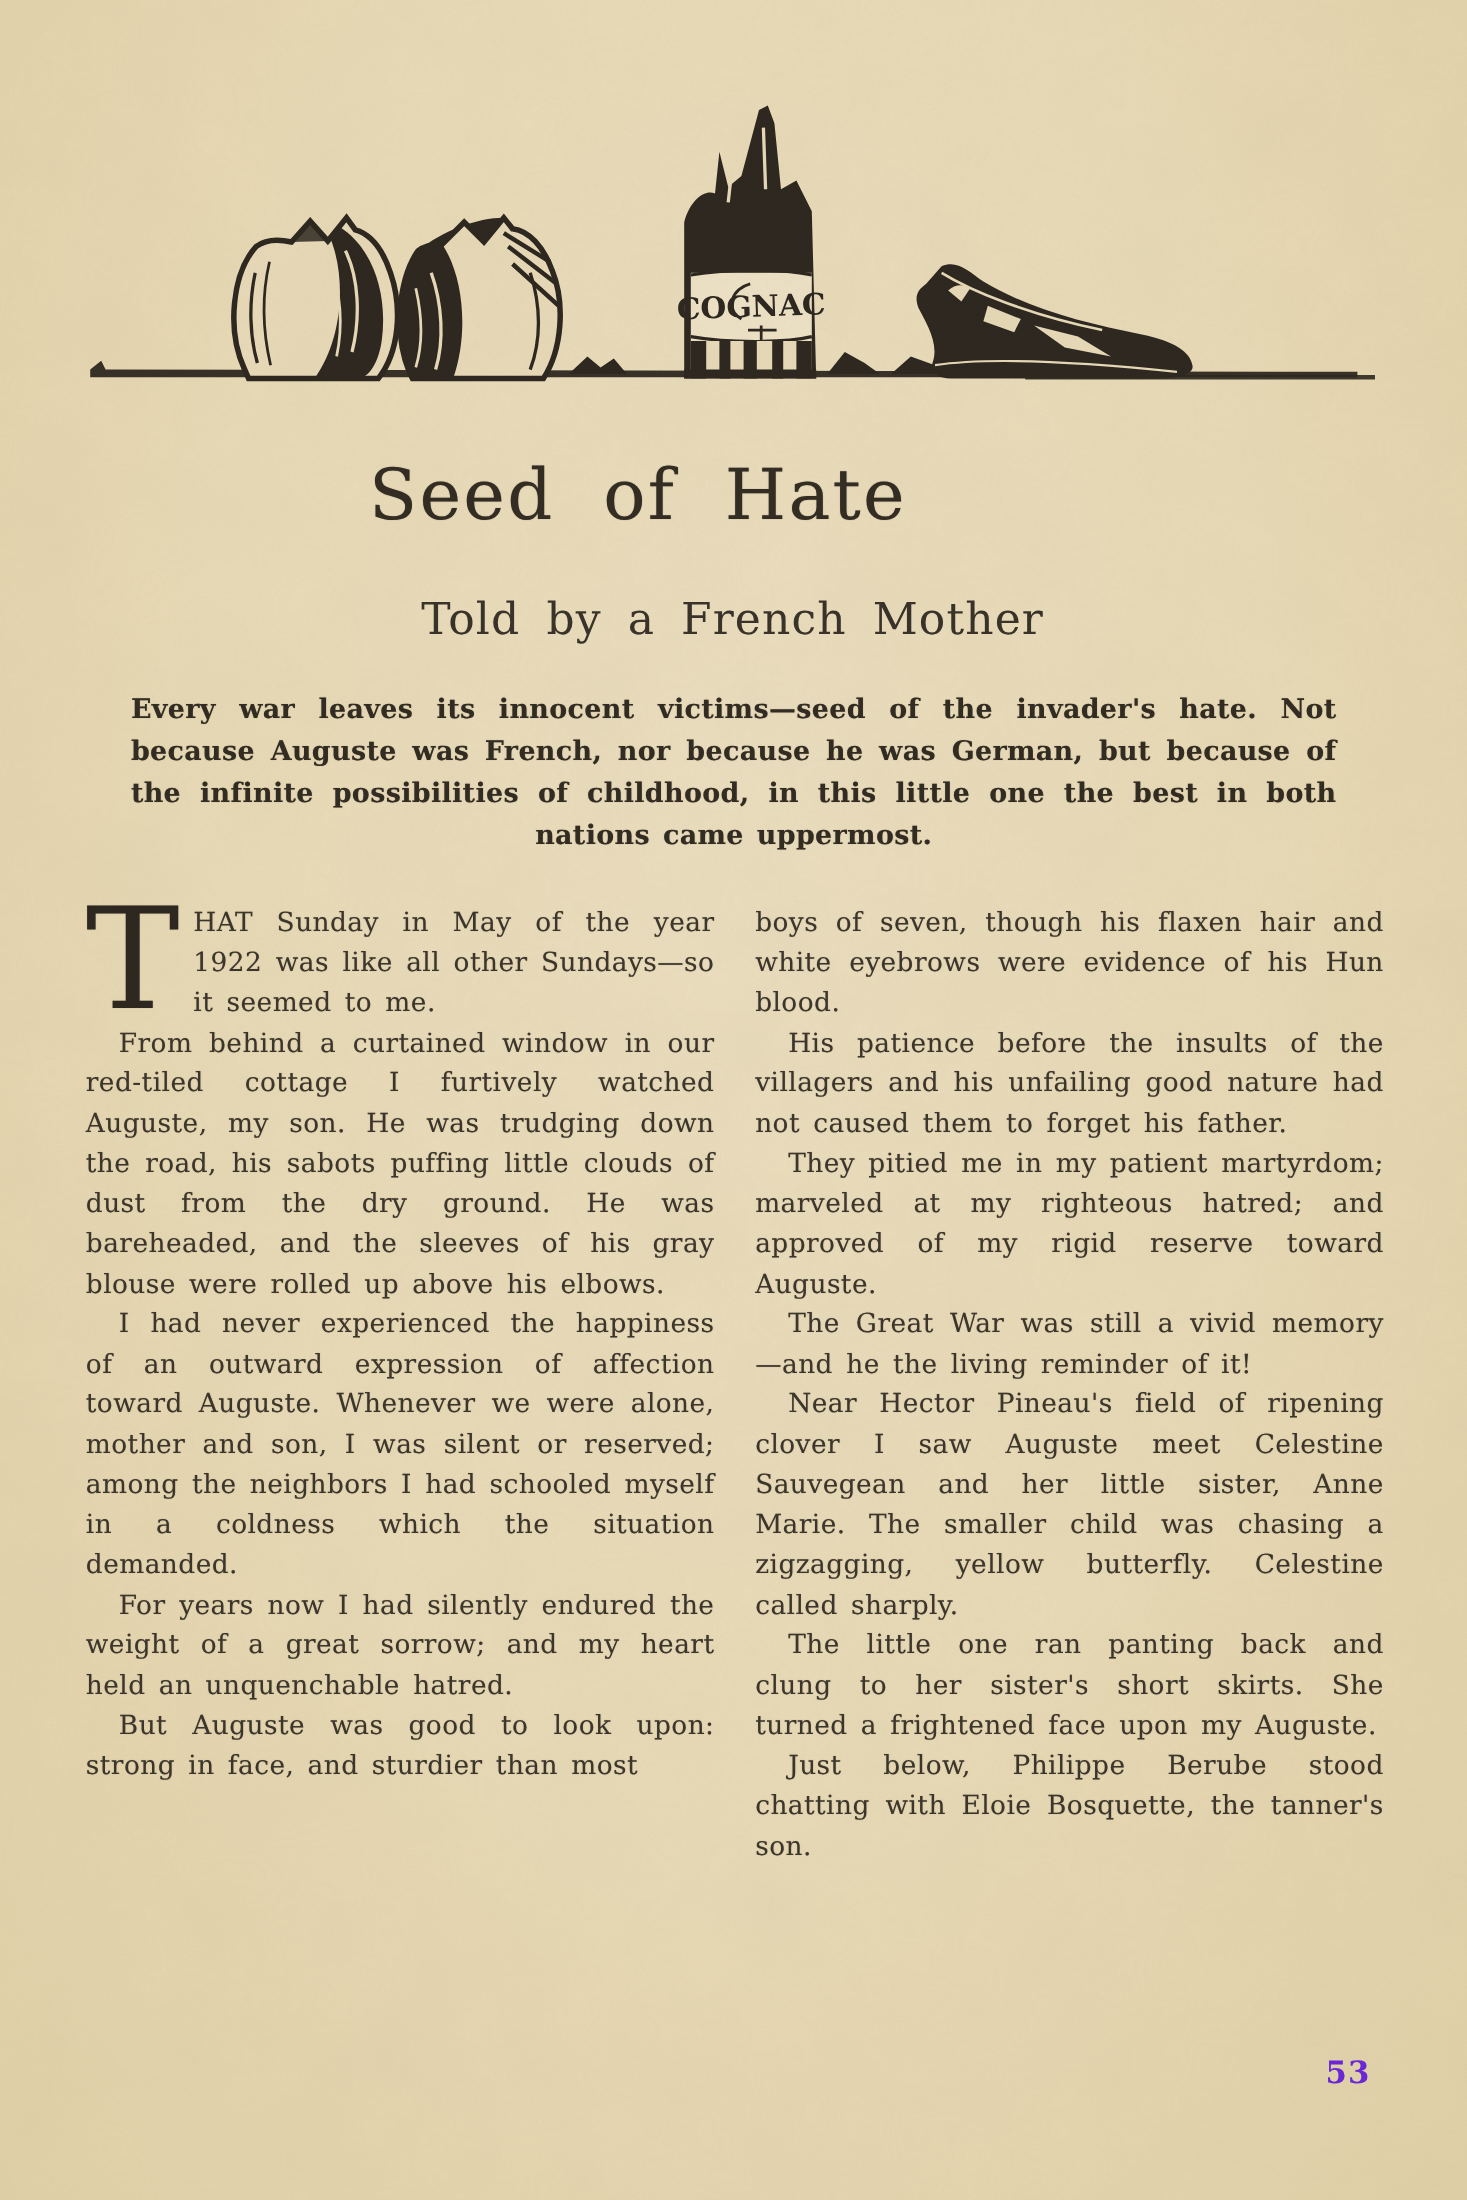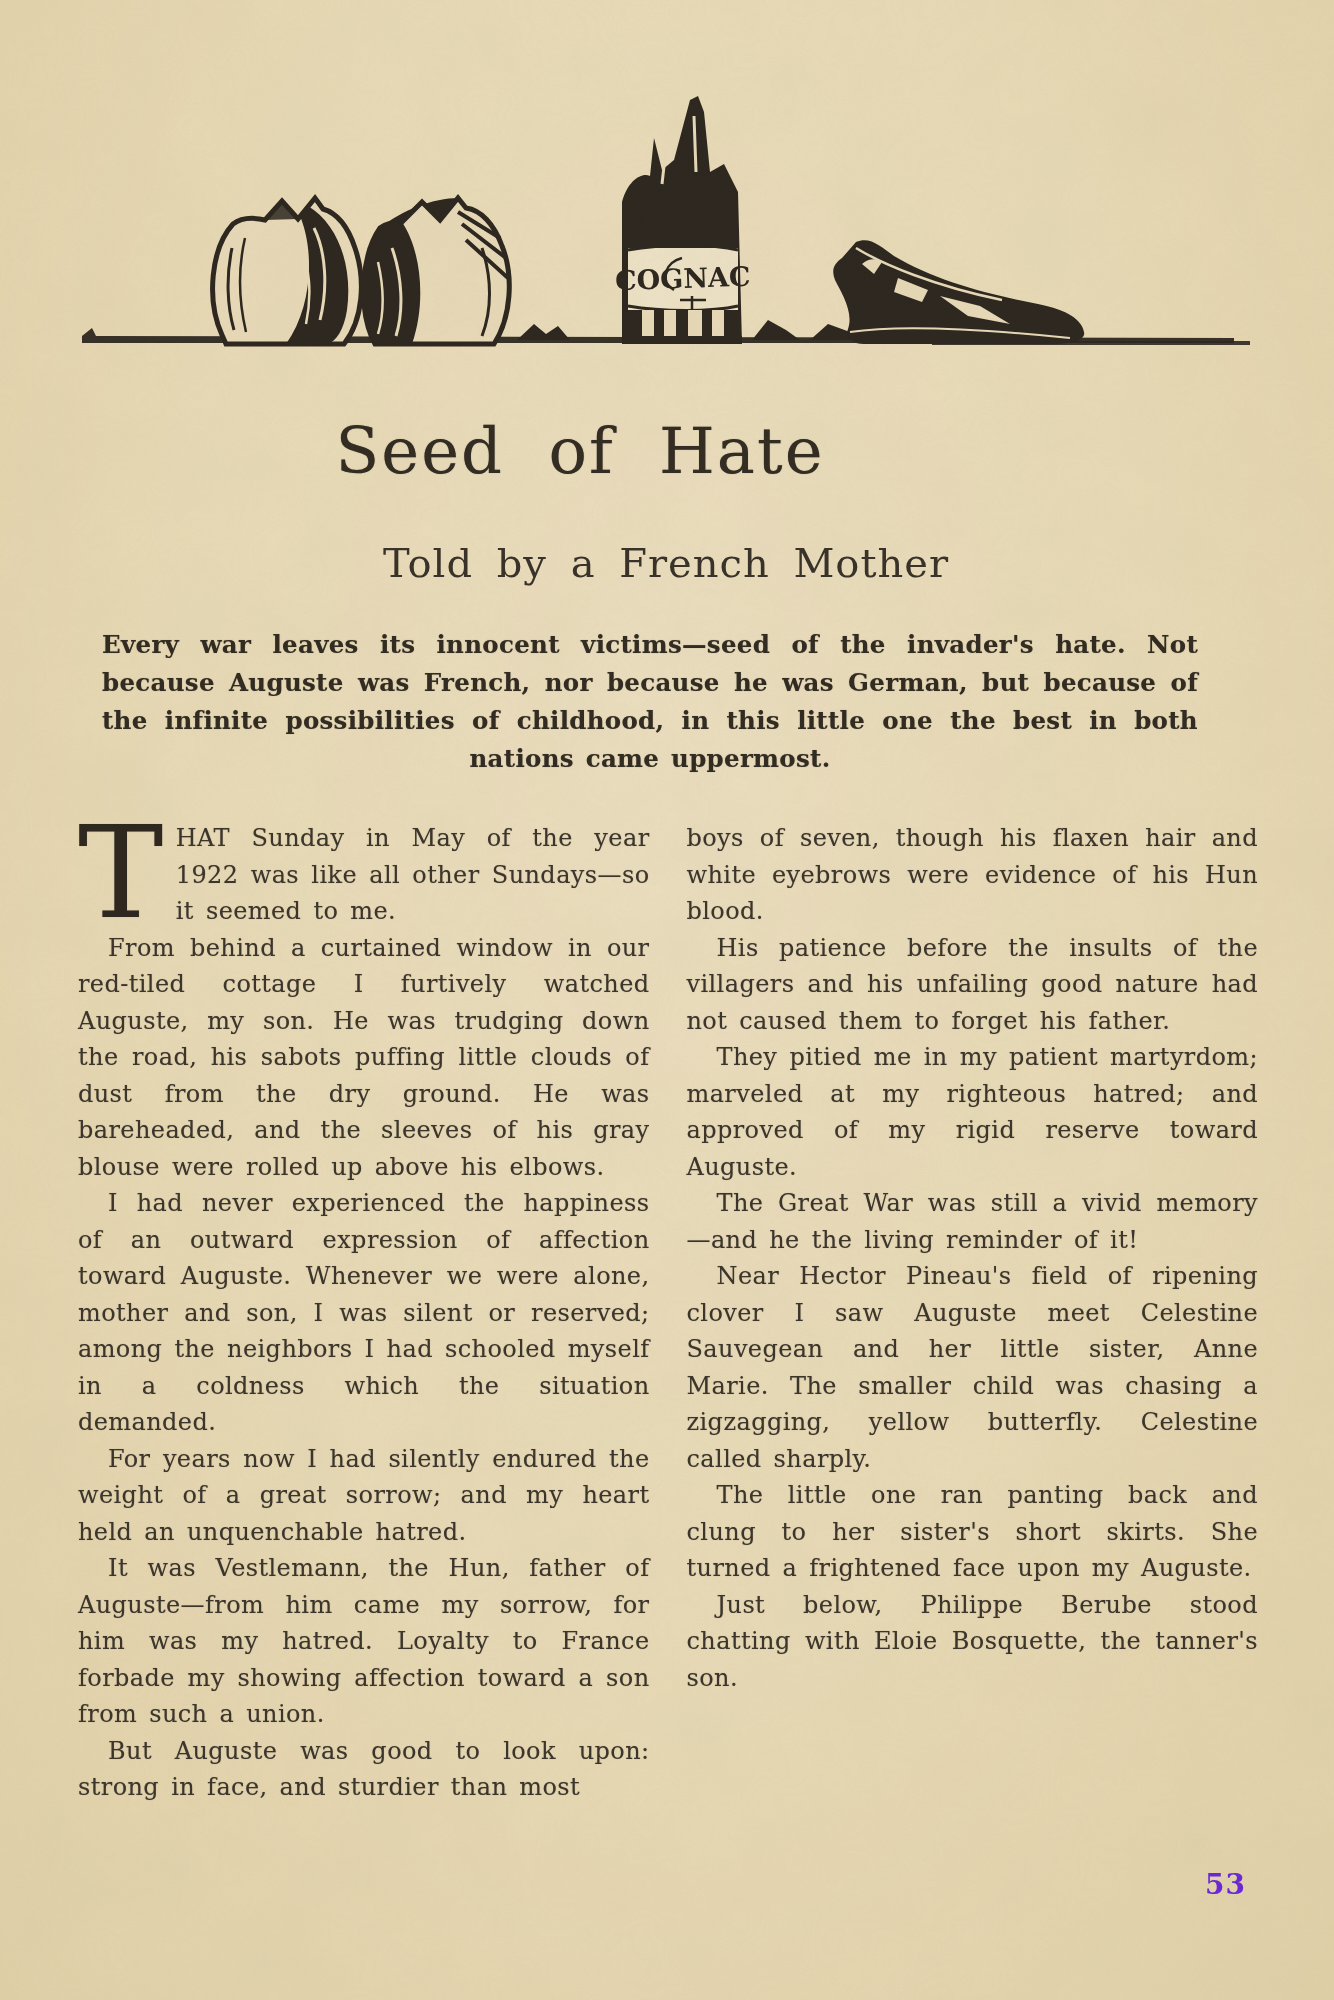--- a/index.html
+++ b/index.html
@@ -14,21 +14,21 @@
   .title{
     position:absolute;top:414px;left:0;width:1160px;text-align:center;
     font-size:64px;color:#342d23;letter-spacing:2px;word-spacing:22px;
     text-shadow:0 0 1px rgba(52,45,35,.45);
   }
   .subtitle{
     position:absolute;top:540px;left:0;width:1332px;text-align:center;
     font-size:40px;color:#3a332a;letter-spacing:1px;word-spacing:10px;
   }
   .intro{
-    position:absolute;top:626px;left:102px;width:1096px;
+    position:absolute;top:626px;left:119px;width:1096px;
     font-size:24.5px;font-weight:bold;line-height:38px;color:#332c22;
     text-align:justify;text-align-last:center;letter-spacing:.3px;word-spacing:3px;
     text-shadow:0 0 1px rgba(51,44,34,.4);
   }
   .columns{
     position:absolute;top:820px;left:78px;width:1180px;
     display:flex;gap:37px;
   }
   .col{flex:1 1 0;font-size:24px;line-height:36.5px;text-align:justify;
     letter-spacing:.4px;word-spacing:4px;color:#3d362c;
@@ -110,21 +110,20 @@
 <div class="subtitle">Told by a French Mother</div>
 
 <div class="intro">Every war leaves its innocent victims—seed of the invader's hate.  Not because Auguste was French, nor because he was German, but because of the infinite possibilities of childhood, in this little one the best in both nations came uppermost.</div>
 
 <div class="columns">
   <div class="col">
     <p class="flush"><span class="dropcap">T</span><span>HAT Sunday in May of the year 1922 was like all other Sundays—so it seemed to me.</span></p>
     <p>From behind a curtained window in our red-tiled cottage I furtively watched Auguste, my son.  He was trudging down the road, his sabots puffing little clouds of dust from the dry ground.  He was bareheaded, and the sleeves of his gray blouse were rolled up above his elbows.</p>
     <p>I had never experienced the happiness of an outward expression of affection toward Auguste.  Whenever we were alone, mother and son, I was silent or reserved; among the neighbors I had schooled myself in a coldness which the situation demanded.</p>
     <p>For years now I had silently endured the weight of a great sorrow; and my heart held an unquenchable hatred.</p>
-    <p>It was Vestlemann, the Hun, father of Auguste—from him came my sorrow, for him was my hatred.  Loyalty to France forbade my showing affection toward a son from such a union.</p>
     <p>But Auguste was good to look upon: strong in face, and sturdier than most</p>
   </div>
   <div class="col">
     <p class="flush">boys of seven, though his flaxen hair and white eyebrows were evidence of his Hun blood.</p>
     <p>His patience before the insults of the villagers and his unfailing good nature had not caused them to forget his father.</p>
     <p>They pitied me in my patient martyrdom; marveled at my righteous hatred; and approved of my rigid reserve toward Auguste.</p>
     <p>The Great War was still a vivid memory—and he the living reminder of it!</p>
     <p>Near Hector Pineau's field of ripening clover I saw Auguste meet Celestine Sauvegean and her little sister, Anne Marie.  The smaller child was chasing a zigzagging, yellow butterfly.  Celestine called sharply.</p>
     <p>The little one ran panting back and clung to her sister's short skirts.  She turned a frightened face upon my Auguste.</p>
     <p>Just below, Philippe Berube stood chatting with Eloie Bosquette, the tanner's son.</p>

